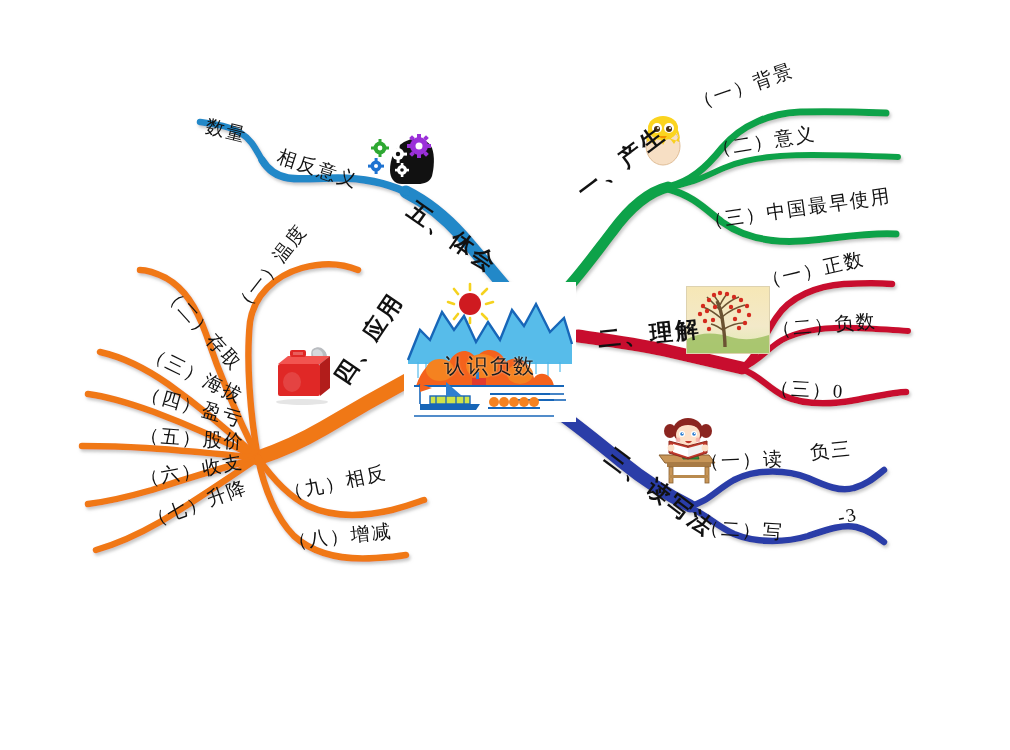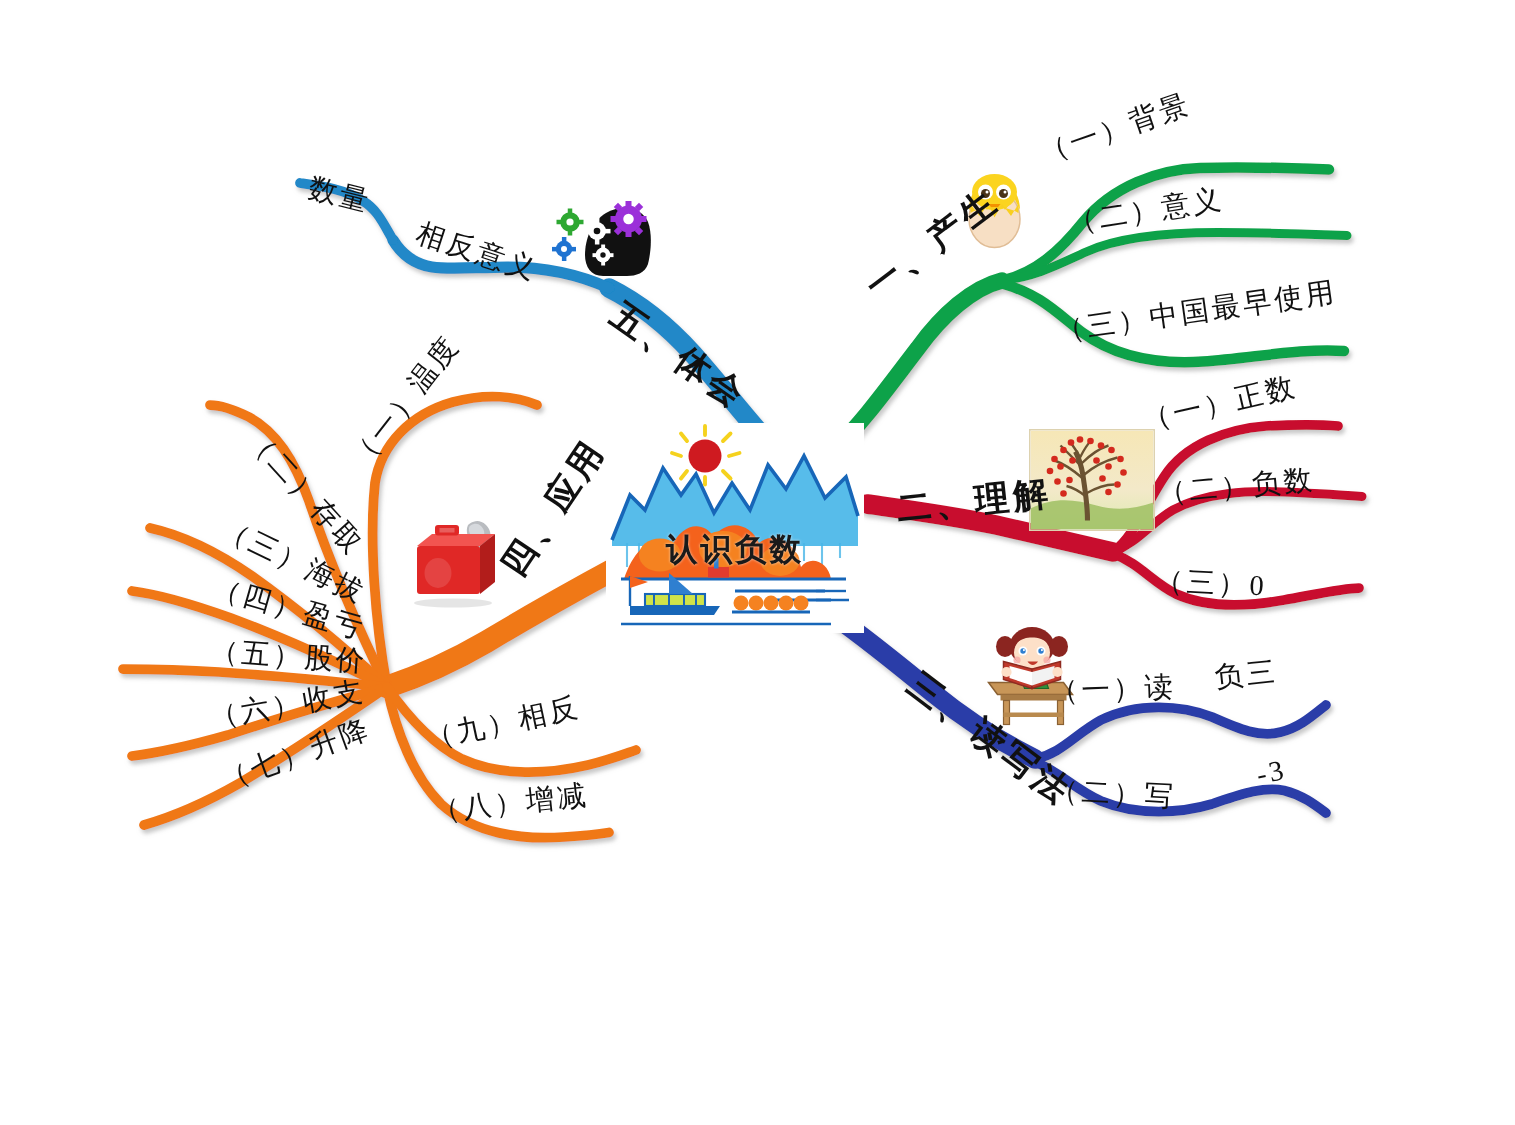--- a/index.html
+++ b/index.html
@@ -51,21 +51,21 @@
     overflow: hidden;
     background: #ffffff;
   }
   #central-title {
     position: absolute;
     left: 404px;
     top: 352px;
     width: 172px;
     text-align: center;
     font-size: 21px;
-    font-weight: 700;
+    font-weight: 400;
     letter-spacing: 2px;
     color: #1a1a1a;
     font-family: "Liberation Serif", "DejaVu Serif", serif;
     text-shadow: 0 0 2px rgba(255,255,255,.7);
     z-index: 6;
   }
   
   .clip {
     position: absolute;
   }

